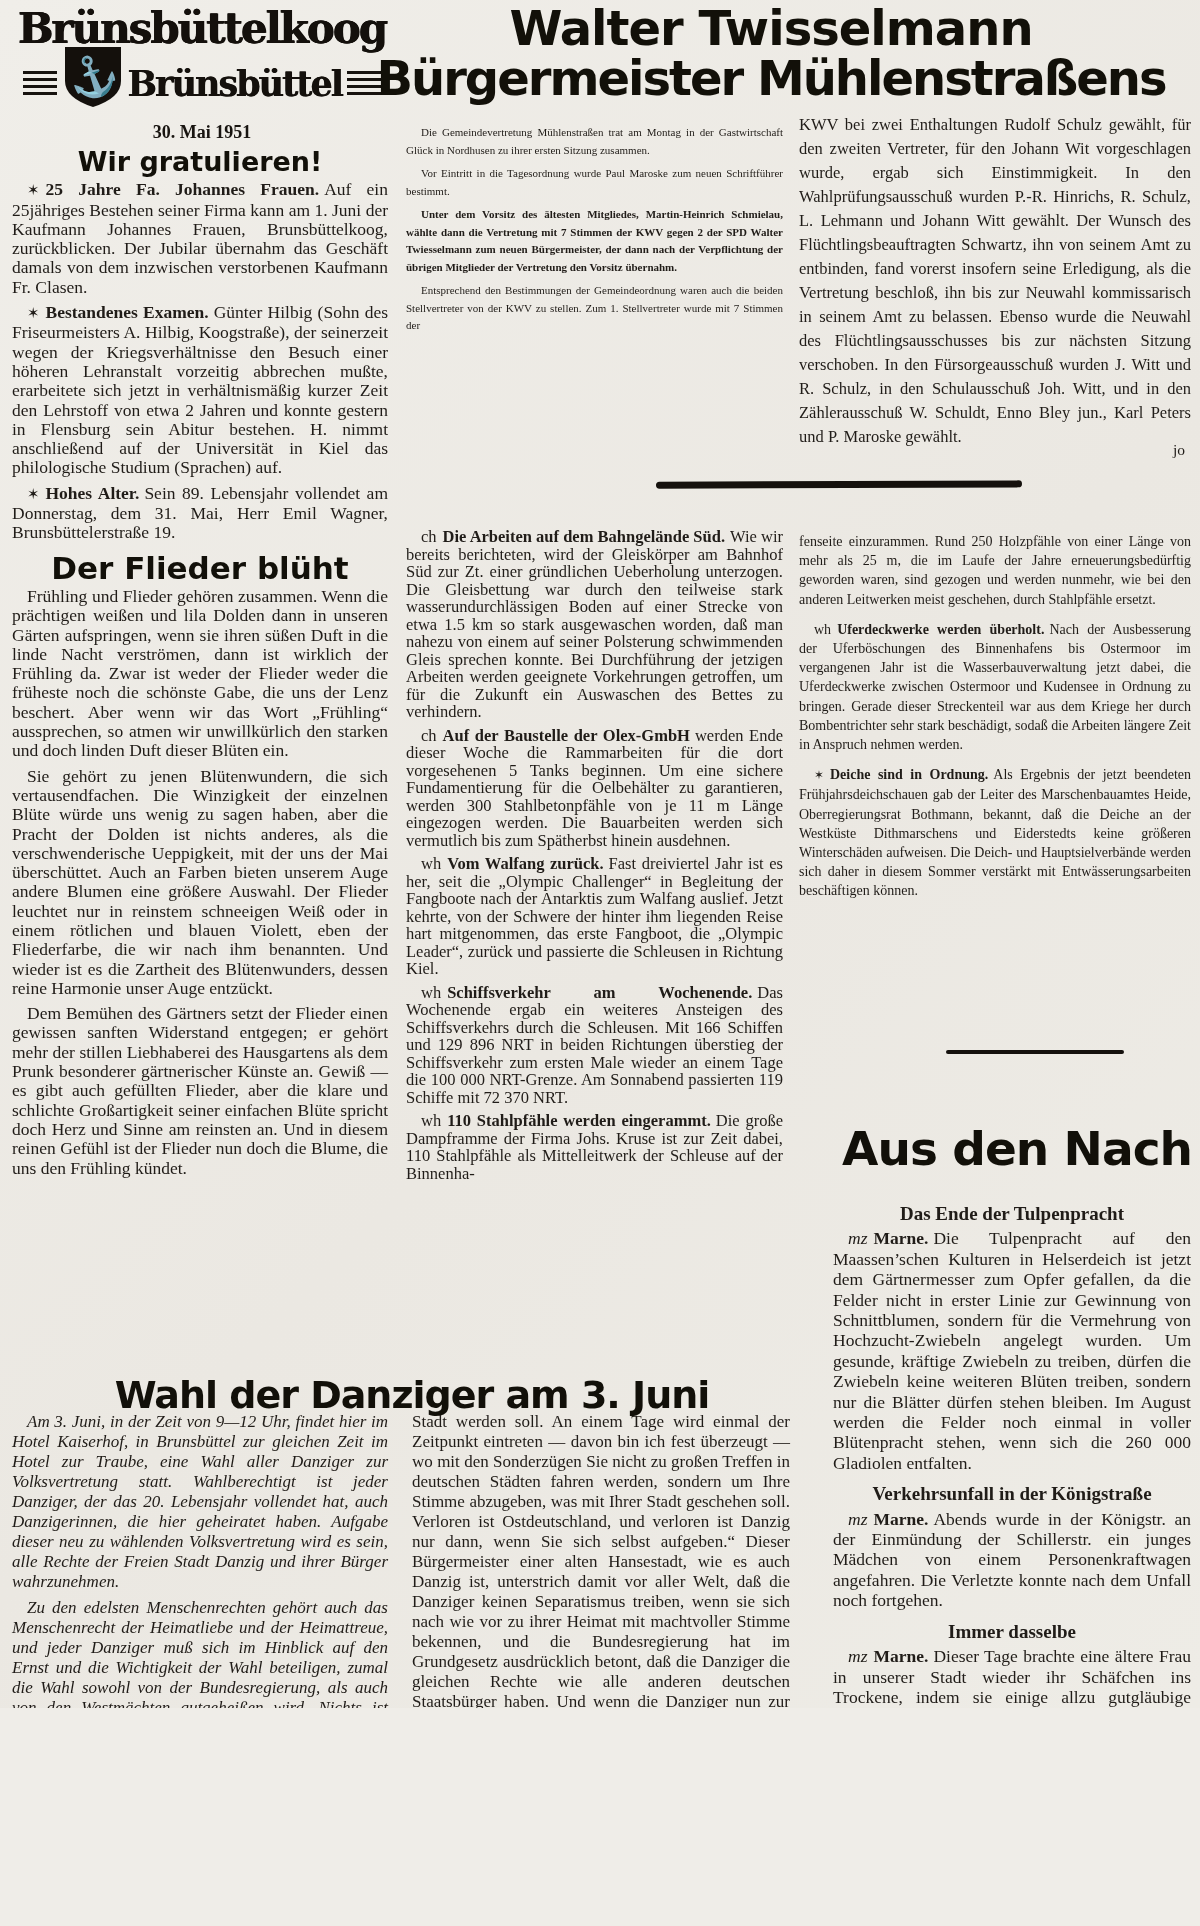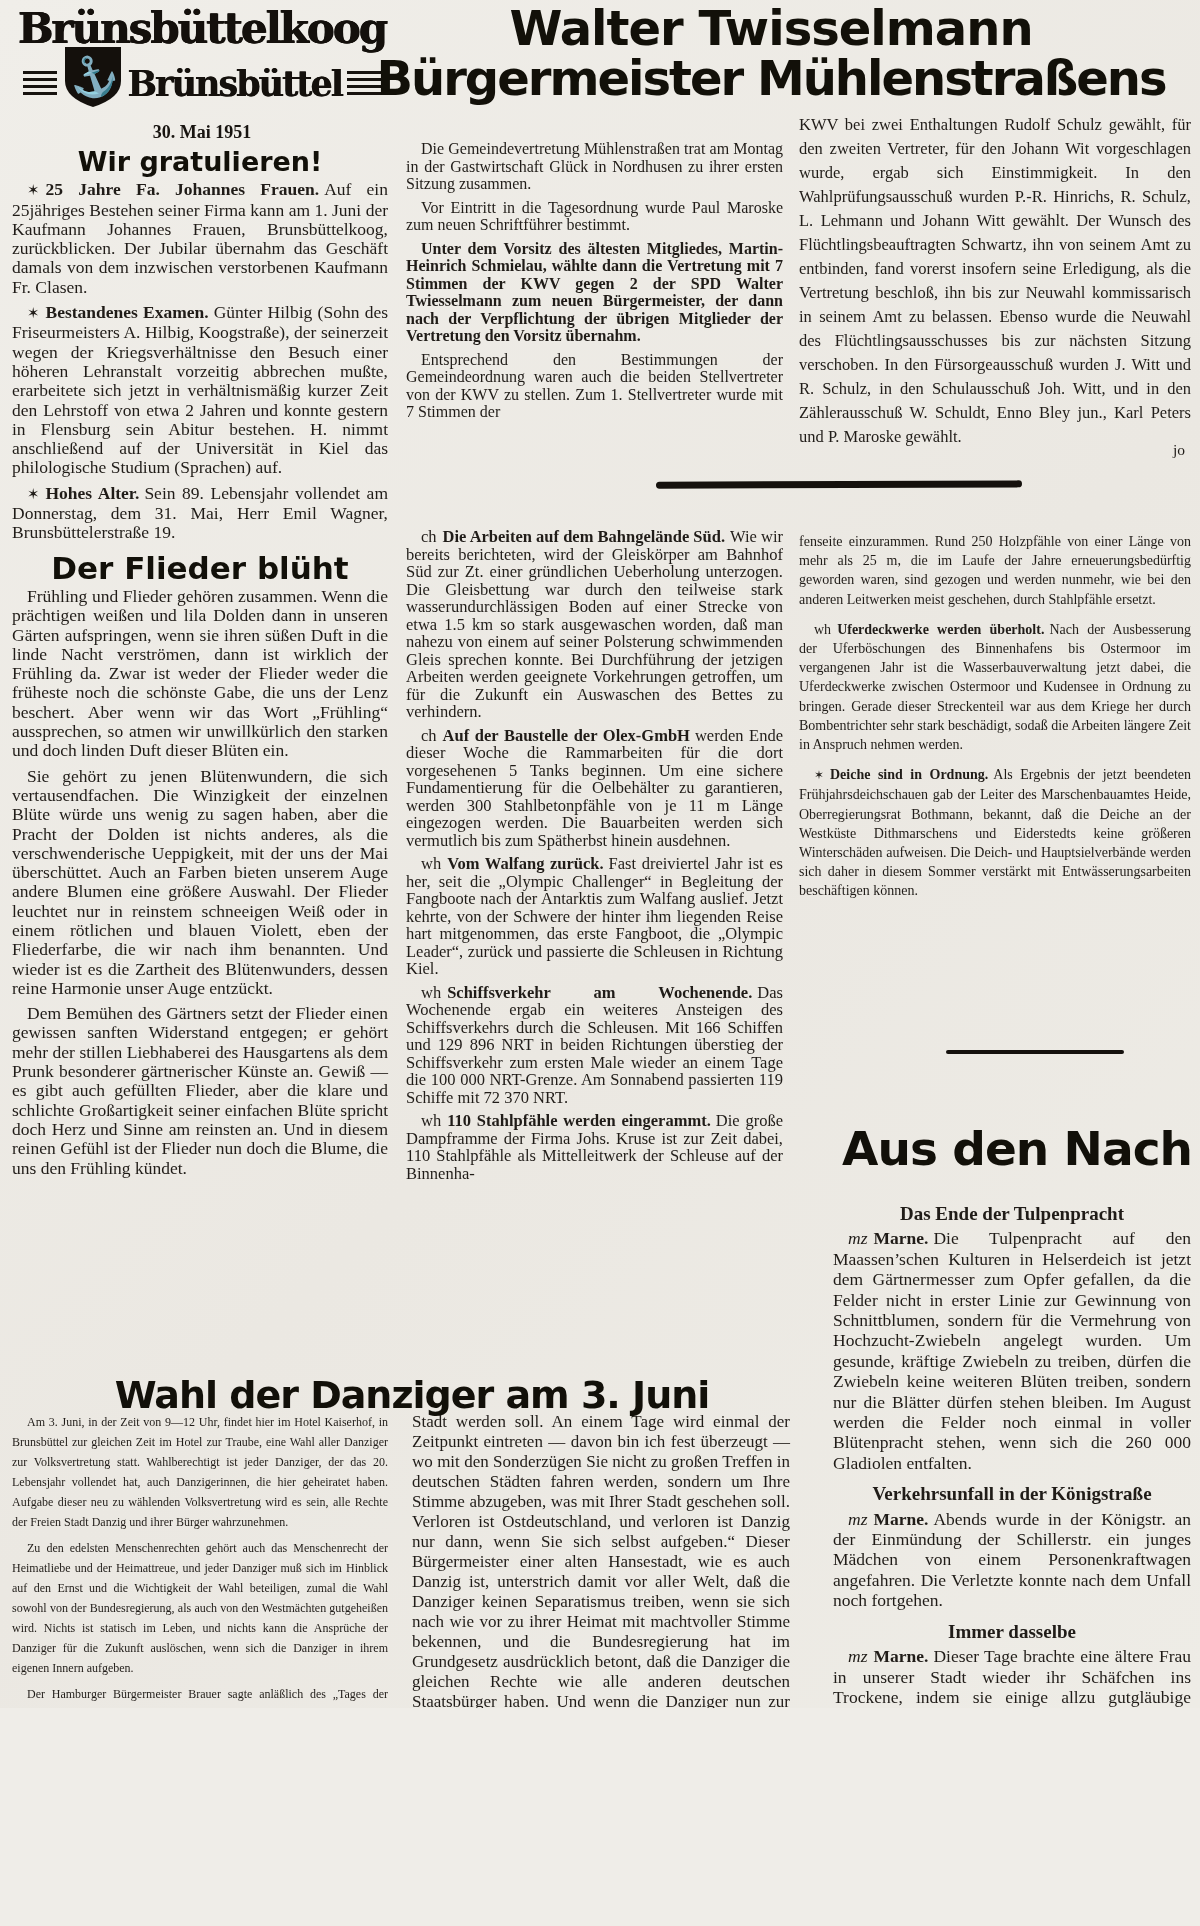--- a/index.html
+++ b/index.html
@@ -31,32 +31,32 @@
   .serif{font-family:"Liberation Serif",serif;text-align:justify;}
   .para{margin:0 0 6px 0;text-indent:15px;}
   .para.noindent{text-indent:0;}
   .pfx{margin-right:6px;font-weight:normal;}
   .star{font-size:0.85em;}
   .lead{font-weight:bold;margin-right:5px;}
   .boldpara{font-weight:bold;}
   .left-col{position:absolute;left:12px;top:150px;width:376px;font-size:17.5px;line-height:19.3px;}
   .h-grat{font-size:27px;text-align:center;margin:2px 0 9px;}
   .h-flieder{font-size:31px;text-align:center;margin:16px 0 9px;}
-  .top-col-a{position:absolute;left:406px;top:124px;width:377px;font-size:16px;line-height:17.5px;margin-top:16px;}
+  .top-col-a{position:absolute;left:406px;top:124px;width:377px;font-size:11px;line-height:17.5px;}
   .top-col-b{position:absolute;left:799px;top:113px;width:392px;font-size:16.5px;line-height:24px;}
   .mid-col-a{position:absolute;left:406px;top:528px;width:377px;font-size:16.5px;line-height:17.5px;}
   .mid-col-b{position:absolute;left:799px;top:532px;width:392px;font-size:14px;line-height:19.2px;}
   .mid-col-b .para{margin-bottom:11px;}
   .nach{position:absolute;left:799px;top:1094px;width:393px;}
   .nach-col{margin-top:20px;margin-left:34px;width:358px;font-size:17.5px;line-height:20.4px;}
   .nach-head{font-family:"Liberation Serif",serif;font-weight:bold;font-size:19px;
        text-align:center;text-indent:0;margin:11px 0 4px;}
   .sigc{margin-right:6px;font-style:italic;}
   .place{font-weight:bold;margin-right:5px;}
-  .dz-col-a{position:absolute;left:12px;top:1412px;width:376px;font-size:12px;line-height:20px;}
+  .dz-col-a{position:absolute;left:12px;top:1412px;width:376px;font-size:17px;line-height:20px;font-style:italic;}
   .dz-col-b{position:absolute;left:412px;top:1412px;width:378px;font-size:17px;line-height:20px;}
   .sig-jo{display:block;text-align:right;margin-top:-17px;padding-right:6px;font-size:15.5px;}
   .sig-bdd{display:block;text-align:right;padding-right:95px;margin-top:3px;font-size:12px;}
   .end-mark{text-align:center;padding-right:70px;margin-top:9px;font-size:17px;letter-spacing:-1px;color:#2a2622;}
   
   .rule1{position:absolute;left:656px;top:481px;width:366px;height:7px;background:#15110d;border-radius:4px;transform:rotate(-0.2deg);}
   .rule2{position:absolute;left:946px;top:1050px;width:178px;height:4px;background:#15110d;border-radius:2px;}
 </style>
 </head>
 <body>

